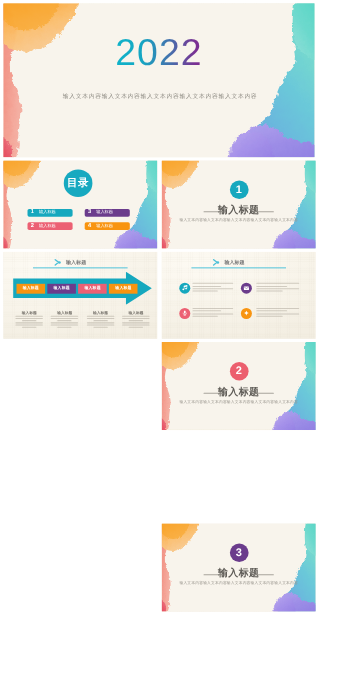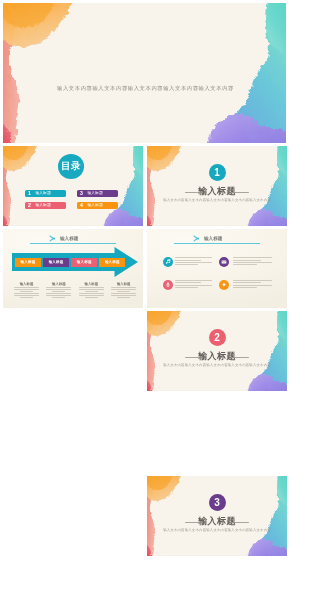--- a/index.html
+++ b/index.html
@@ -115,20 +115,21 @@
  <path d="M291,-8 L291,54 C279,52 268,44 265,34 C262,22 264,6 268,-8 Z" fill="url(#tg2)"></path>
 </g>
 <g filter="url(#sf3)" opacity="0.94">
  <path d="M291,128 L291,148 L206,148 C203,134 212,120 226,113 C236,108 244,112 252,118 C262,125 278,129 291,128 Z" fill="url(#pg)"></path>
 </g>
 <g filter="url(#sf)" opacity="0.72">
  <path d="M204,148 C202,134 211,122 223,118 C233,115 241,122 244,132 L248,148 Z" fill="url(#pg2)"></path>
 </g>
 </svg>
       </div>
+      <div class="t" style="left:0;top:30px;width:283px;text-align:center;line-height:30px;"><span style="display:inline-block;font-size:34px;font-weight:300;letter-spacing:1px;background:linear-gradient(90deg,#0fb3c9 0%,#15a6c3 30%,#4472ad 62%,#7a2f92 92%);-webkit-background-clip:text;background-clip:text;color:transparent;">2022</span></div>
       <div class="t" style="left:1px;top:81px;width:283px;text-align:center;font-size:5.3px;line-height:8px;letter-spacing:0.6px;color:#8f8c84;">输入文本内容输入文本内容输入文本内容输入文本内容输入文本内容</div>
     </div>
 <div class="slide" style="left:3.0px;top:146.0px;width:140.0px;height:79.5px">
       <div class="paper"></div>
       <div class="grain"></div>
       <div class="wc">
         <svg class="wcsvg" viewBox="0 0 283 140" preserveAspectRatio="none" xmlns="http://www.w3.org/2000/svg">
 <defs>
  <filter id="sf" x="-25%" y="-25%" width="150%" height="150%">
    <feTurbulence type="fractalNoise" baseFrequency="0.35" numOctaves="4" seed="7" result="n"></feTurbulence>

